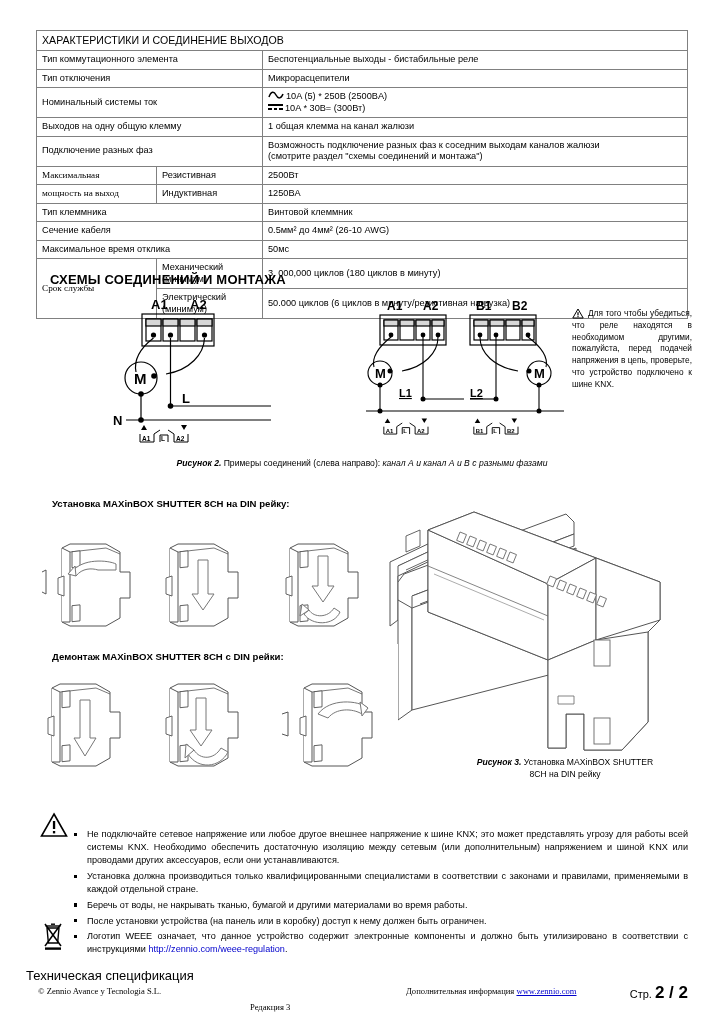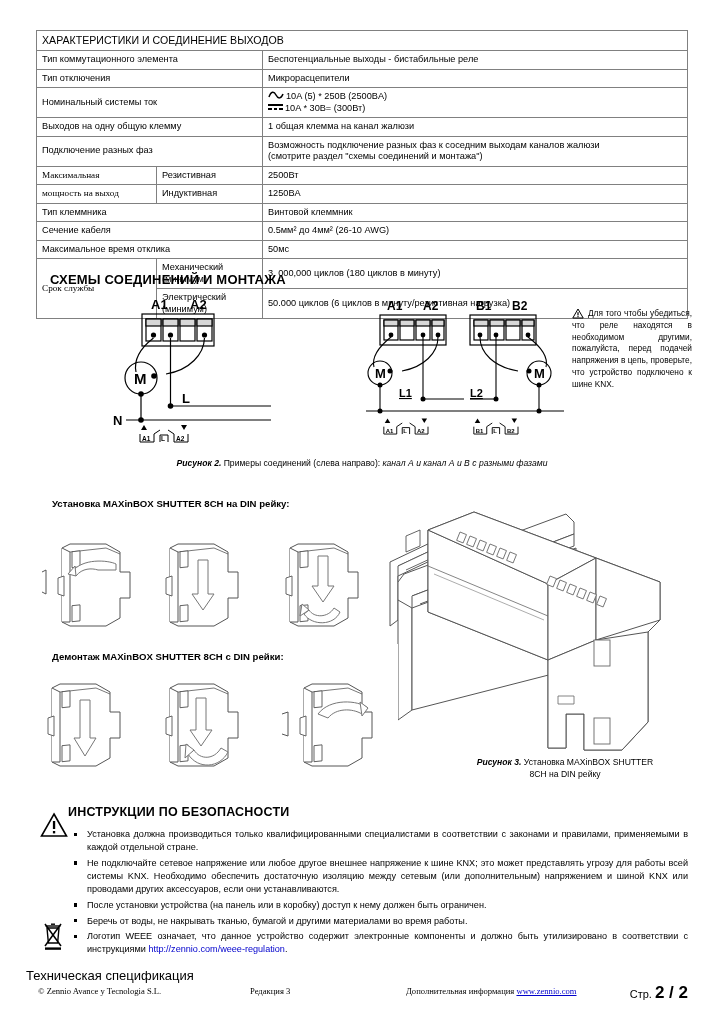--- a/index.html
+++ b/index.html
@@ -95,21 +95,21 @@
   ul.safety li:before {
     content:""; position:absolute; left:4px; top:4.5px;
     width:3.4px; height:3.4px; background:#000;
   }
   ul.safety li .lnk { color:#0000cc; text-decoration:none; }
 
   
   #tech-spec { position:absolute; left:26px; top:968px; font-weight:normal; font-size:13px; }
   .footer { position:absolute; left:38px; top:986px; width:650px; height:18px; font-family:"Liberation Serif", serif; font-size:8.6px; }
   .footer .f-copy { position:absolute; left:0;   top:0; }
-  .footer .f-rev  { position:absolute; left:212px; top:0; }
+  .footer .f-rev  { position:absolute; left:212px; top:16px; }
   .footer .f-info { position:absolute; left:368px; top:0; }
   .footer .f-info a { color:#0000cc; text-decoration:underline; }
   .footer .f-page { position:absolute; right:0; top:-3px; font-family:"Liberation Sans", sans-serif; font-size:11px; }
   .footer .f-page b { font-size:17px; }
 </style>
 </head>
 <body>
 
 <div class="page">
 
@@ -451,36 +451,35 @@
   <div class="caption" id="fig3cap">
     <b>Рисунок 3.</b><span> Установка MAXinBOX SHUTTER</span><br>
     <span>8CH на DIN рейку</span>
   </div>
 
   <svg id="warn-tri-big" width="28" height="26" viewBox="0 0 28 26">
     <path d="M14 2 L26.5 24 L1.5 24 Z" fill="none" stroke="#000" stroke-width="1.6"></path>
     <rect x="12.9" y="9" width="2.3" height="8" fill="#000"></rect>
     <rect x="12.9" y="19" width="2.3" height="2.4" fill="#000"></rect>
   </svg>
-  <div class="sec-title" id="safety-title">ИНСТРУКЦИИ ПО БЕЗОПАСНОСТИ</div>
 
   <svg id="weee-icon" width="22" height="28" viewBox="0 0 22 28">
     <path d="M5 5 L17 5 L15.6 20 L6.4 20 Z" fill="none" stroke="#000" stroke-width="1.4"></path>
     <path d="M3.5 3 L18.5 3" stroke="#000" stroke-width="1.4"></path>
     <path d="M9 1.2 L13 1.2" stroke="#000" stroke-width="1.4"></path>
     <path d="M3 1 L19 23" stroke="#000" stroke-width="1.5"></path>
     <path d="M19 1 L3 23" stroke="#000" stroke-width="1.5"></path>
     <rect x="3" y="24.4" width="16" height="2.4" fill="#000"></rect>
   </svg>
 
   <ul class="safety">
+    <li>Не подключайте сетевое напряжение или любое другое внешнее напряжение к шине KNX; это может представлять угрозу для работы всей системы KNX. Необходимо обеспечить достаточную изоляцию между сетевым (или дополнительным) напряжением и шиной KNX или проводами других аксессуаров, если они устанавливаются.</li>
     <li>Установка должна производиться только квалифицированными специалистами в соответствии с законами и правилами, применяемыми в каждой отдельной стране.</li>
-    <li>Не подключайте сетевое напряжение или любое другое внешнее напряжение к шине KNX; это может представлять угрозу для работы всей системы KNX. Необходимо обеспечить достаточную изоляцию между сетевым (или дополнительным) напряжением и шиной KNX или проводами других аксессуаров, если они устанавливаются.</li>
+    <li>Беречь от воды, не накрывать тканью, бумагой и другими материалами во время работы.</li>
     <li>После установки устройства (на панель или в коробку) доступ к нему должен быть ограничен.</li>
-    <li>Беречь от воды, не накрывать тканью, бумагой и другими материалами во время работы.</li>
     <li><span>Логотип WEEE означает, что данное устройство содержит электронные компоненты и должно быть утилизировано в соответствии с инструкциями </span><span class="lnk">http://zennio.com/weee-regulation</span><span>.</span></li>
   </ul>
 
   <div id="tech-spec">Техническая спецификация</div>
   <div class="footer">
     <span class="f-copy">© Zennio Avance y Tecnologia S.L.</span>
     <span class="f-rev">Редакция 3</span>
     <span class="f-info"><span>Дополнительная информация </span><a href="#">www.zennio.com</a></span>
     <span class="f-page"><span>Стр. </span><b>2 / 2</b></span>
   </div>

